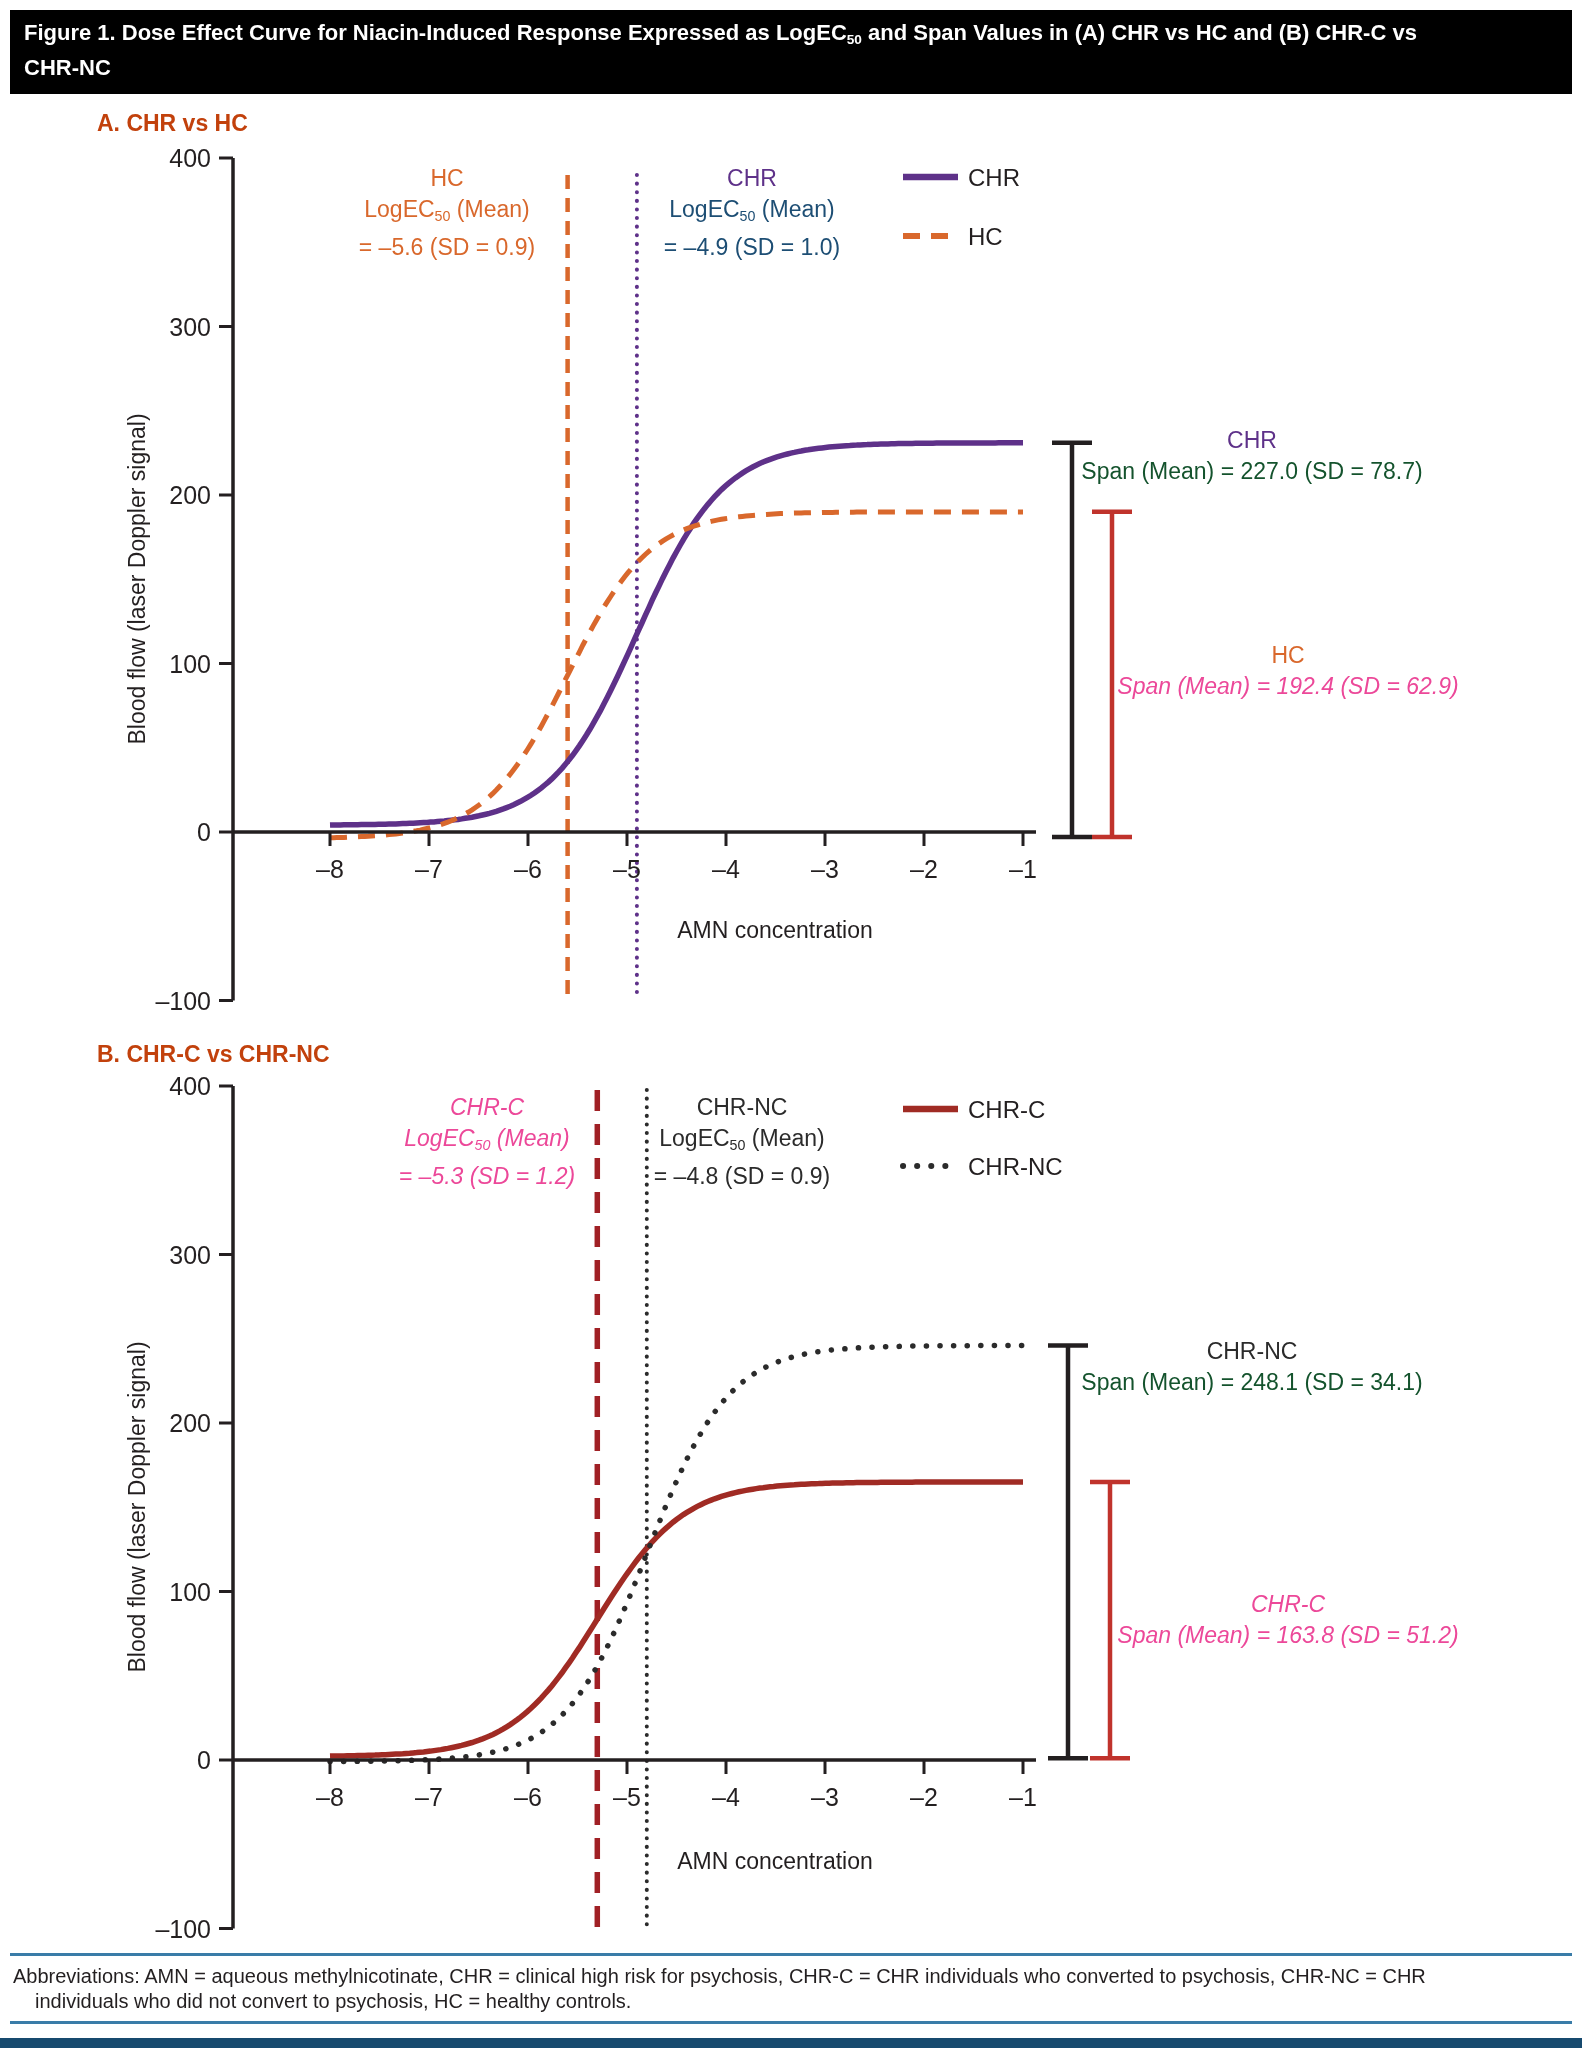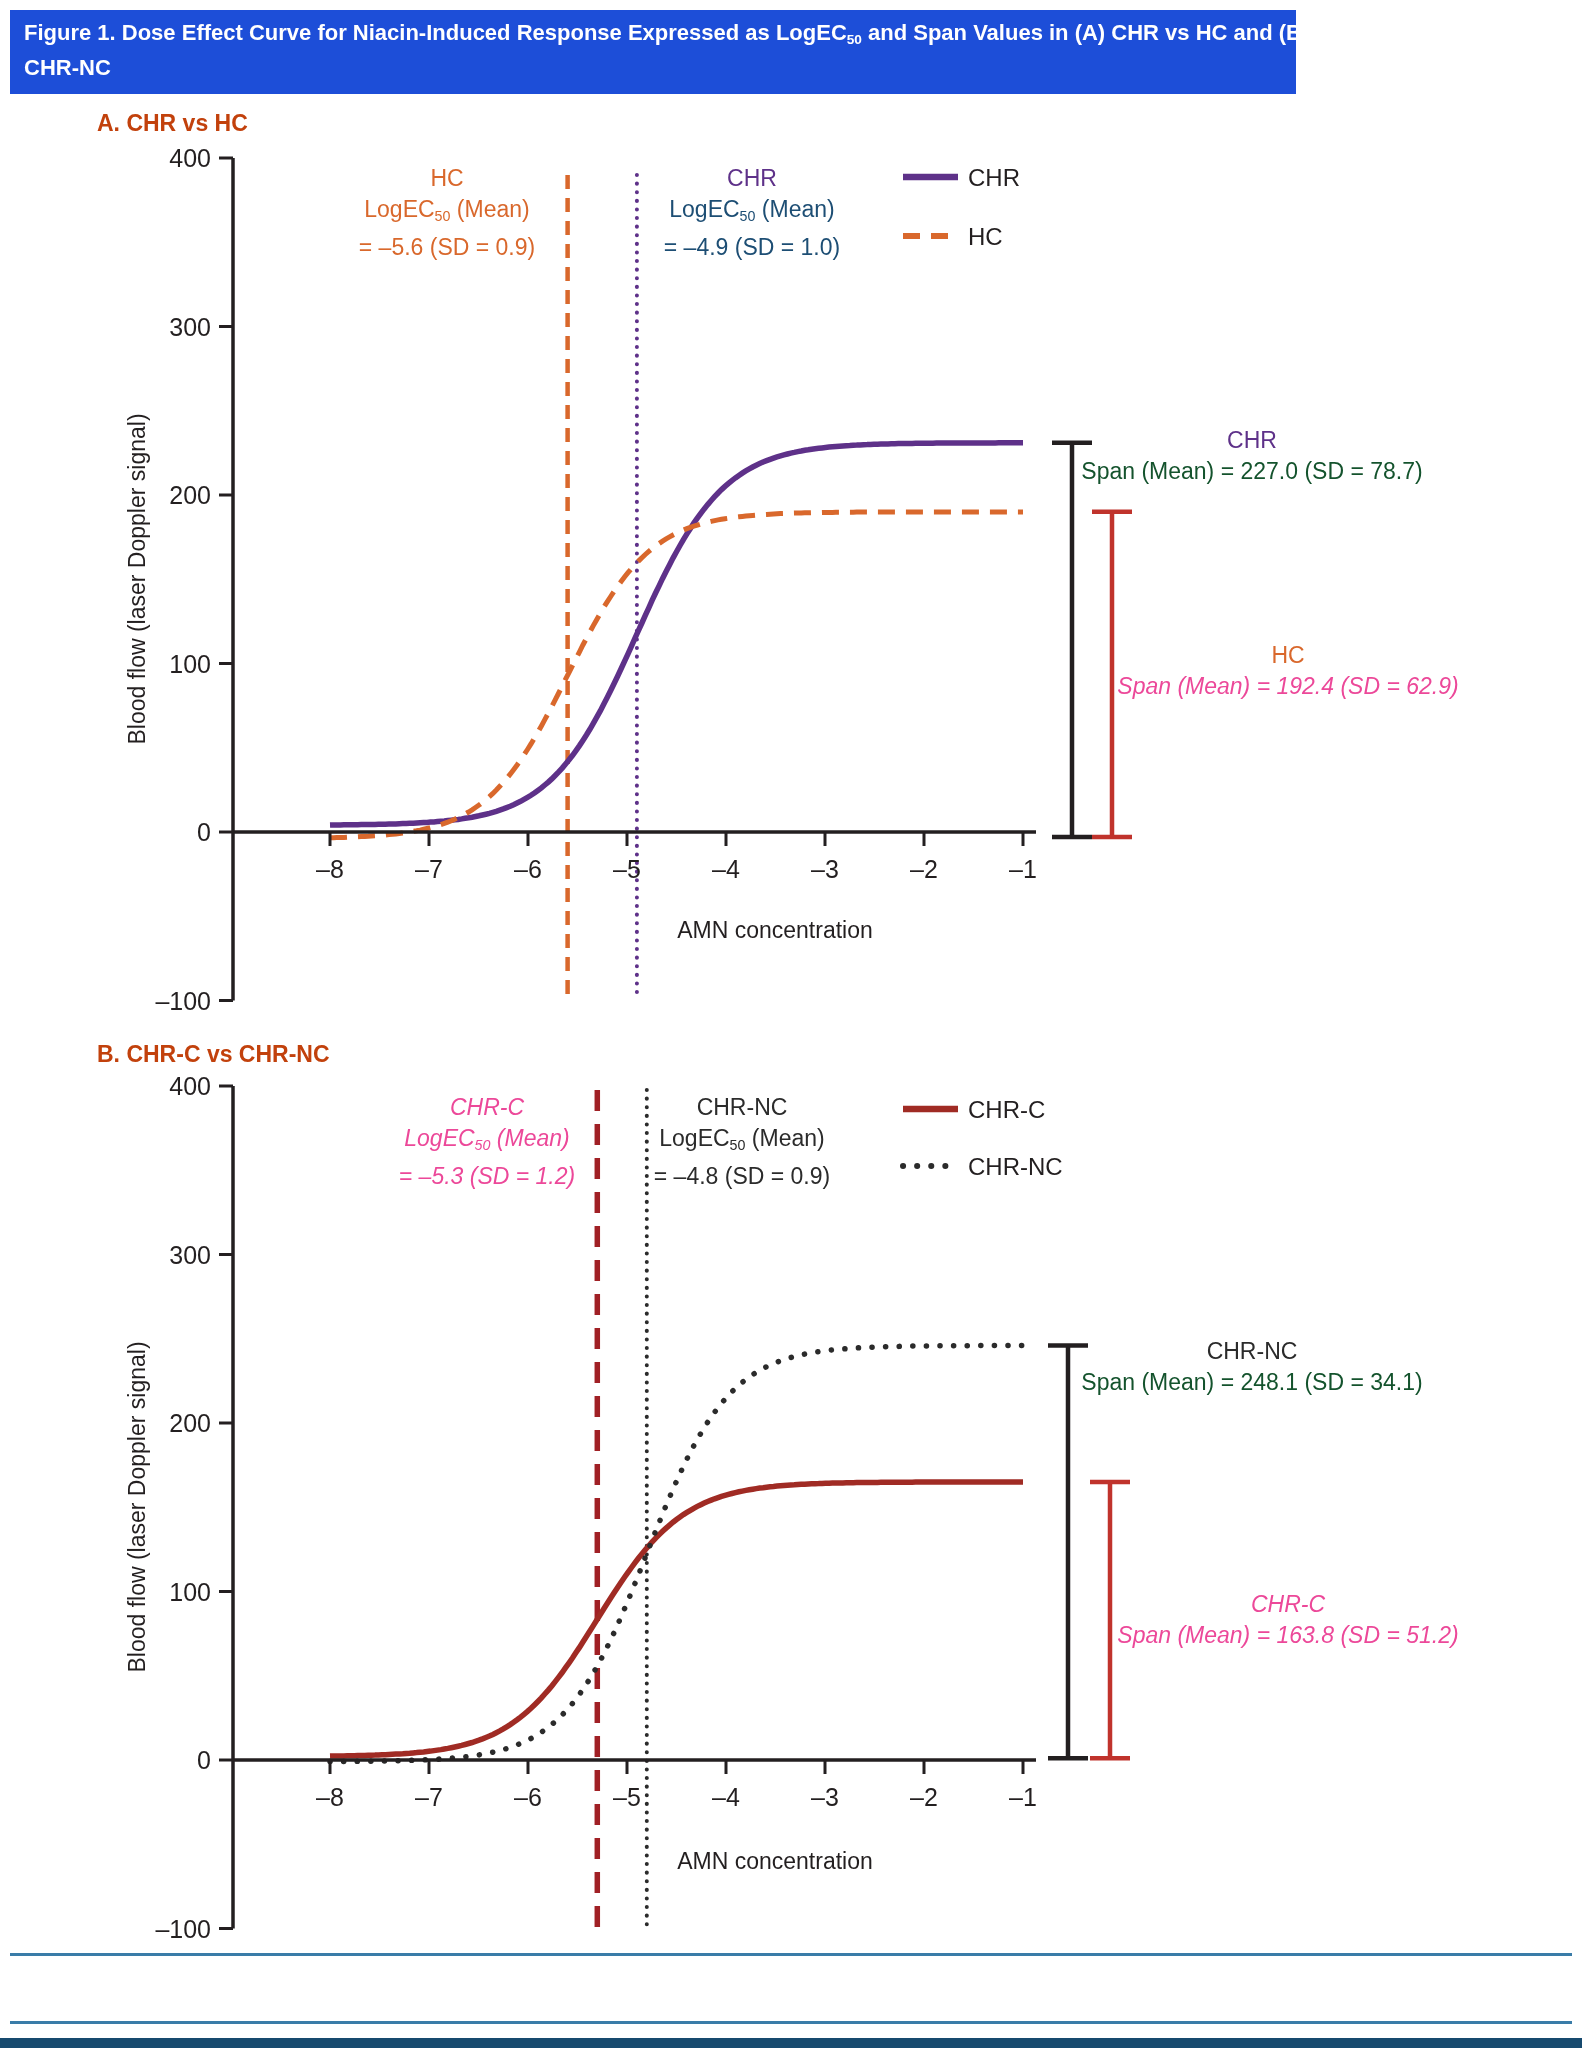--- a/index.html
+++ b/index.html
@@ -1,18 +1,18 @@
 <!DOCTYPE html>
 <html><head>
 <meta charset="utf-8">
 <style>
   html,body{margin:0;padding:0;background:#ffffff;}
   body{font-family:"Liberation Sans", sans-serif;}
   .page{position:relative;width:1582px;height:2048px;background:#fff;overflow:hidden;}
-  .title-bar{position:absolute;left:10px;top:10px;width:1286px;height:84px;background:#1d4ed8;box-sizing:border-box;}
+  .title-bar{position:absolute;left:10px;top:10px;width:1562px;height:84px;background:#000000;box-sizing:border-box;}
   .title-bar .title{position:absolute;left:14px;top:9px;width:1450px;color:#ffffff;font-size:22px;font-weight:bold;line-height:28px;}
   .sub{font-size:62%;vertical-align:-14%;}
   #chart-svg{position:absolute;left:0;top:0;width:1582px;height:2048px;}
   .panel-title{position:absolute;font-size:23px;font-weight:bold;color:#c2410c;white-space:nowrap;}
   .ylabel{position:absolute;font-size:23px;color:#231f20;white-space:nowrap;transform:translate(-50%,-50%) rotate(-90deg);}
   .xlabel{position:absolute;font-size:23px;color:#231f20;white-space:nowrap;transform:translateX(-50%);text-align:right;}
   .ann{position:absolute;transform:translateX(-50%);text-align:center;font-size:23px;line-height:31px;white-space:nowrap;}
   .ann2{position:absolute;transform:translateX(-50%);text-align:center;font-size:23px;line-height:31px;white-space:nowrap;}
   .c-orange{color:#d9682c;} .c-purple{color:#5e3189;} .c-navy{color:#1d4e74;}
   .c-red{color:#ec4899;font-style:italic;} .c-black{color:#2b2b2b;} .c-ink{color:#14532d;}
@@ -164,16 +164,17 @@
   <div class="ann2" style="left:1252px;top:1336px;">
     <div class="c-black">CHR-NC</div>
     <div class="c-ink">Span (Mean) = 248.1 (SD = 34.1)</div>
   </div>
   <div class="ann2" style="left:1288px;top:1589px;">
     <div class="c-red">CHR-C</div>
     <div class="c-red">Span (Mean) = 163.8 (SD = 51.2)</div>
   </div>
 
   <div class="rule" style="top:1953px;"></div>
+  <div class="footer-text">Abbreviations: AMN = aqueous methylnicotinate, CHR = clinical high risk for psychosis, CHR-C = CHR individuals who converted to psychosis, CHR-NC = CHR individuals who did not convert to psychosis, HC = healthy controls.</div>
   <div class="rule" style="top:2021px;"></div>
   <div class="bottom-bar"></div>
 
 </div>
 
 </body></html>

